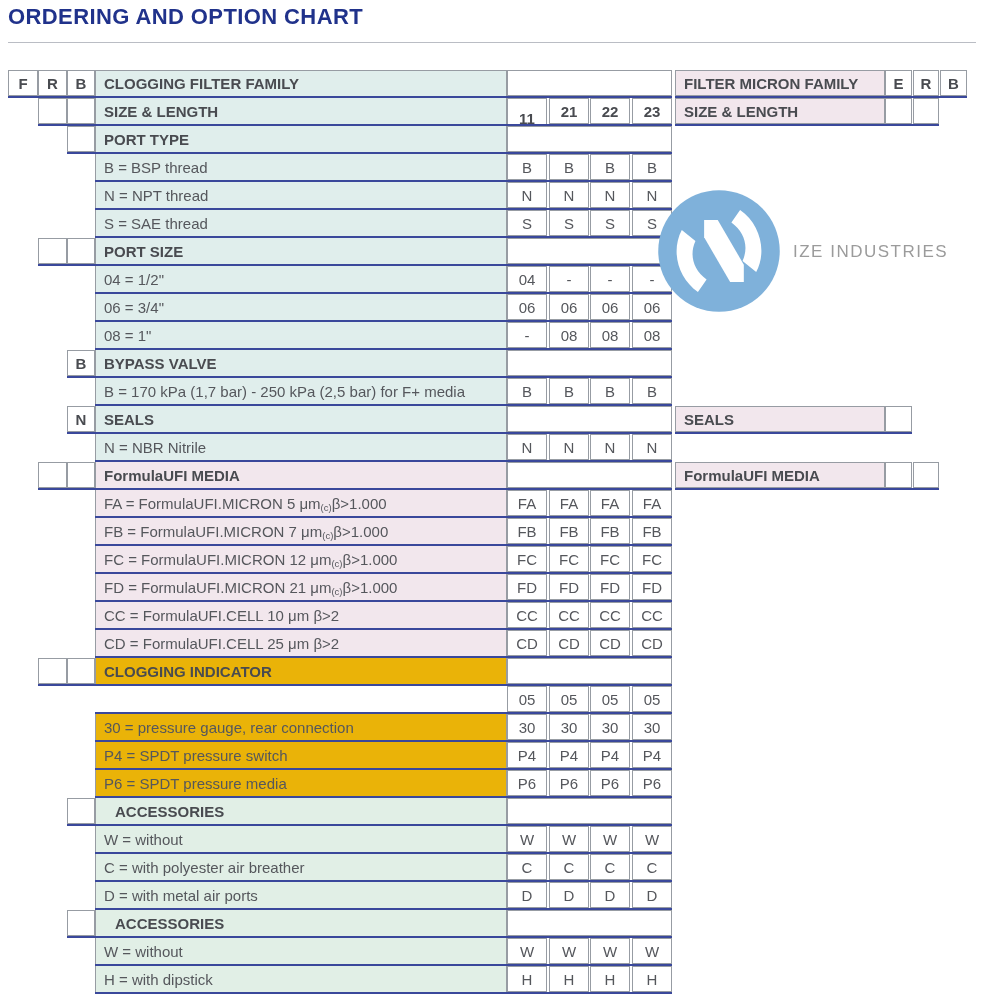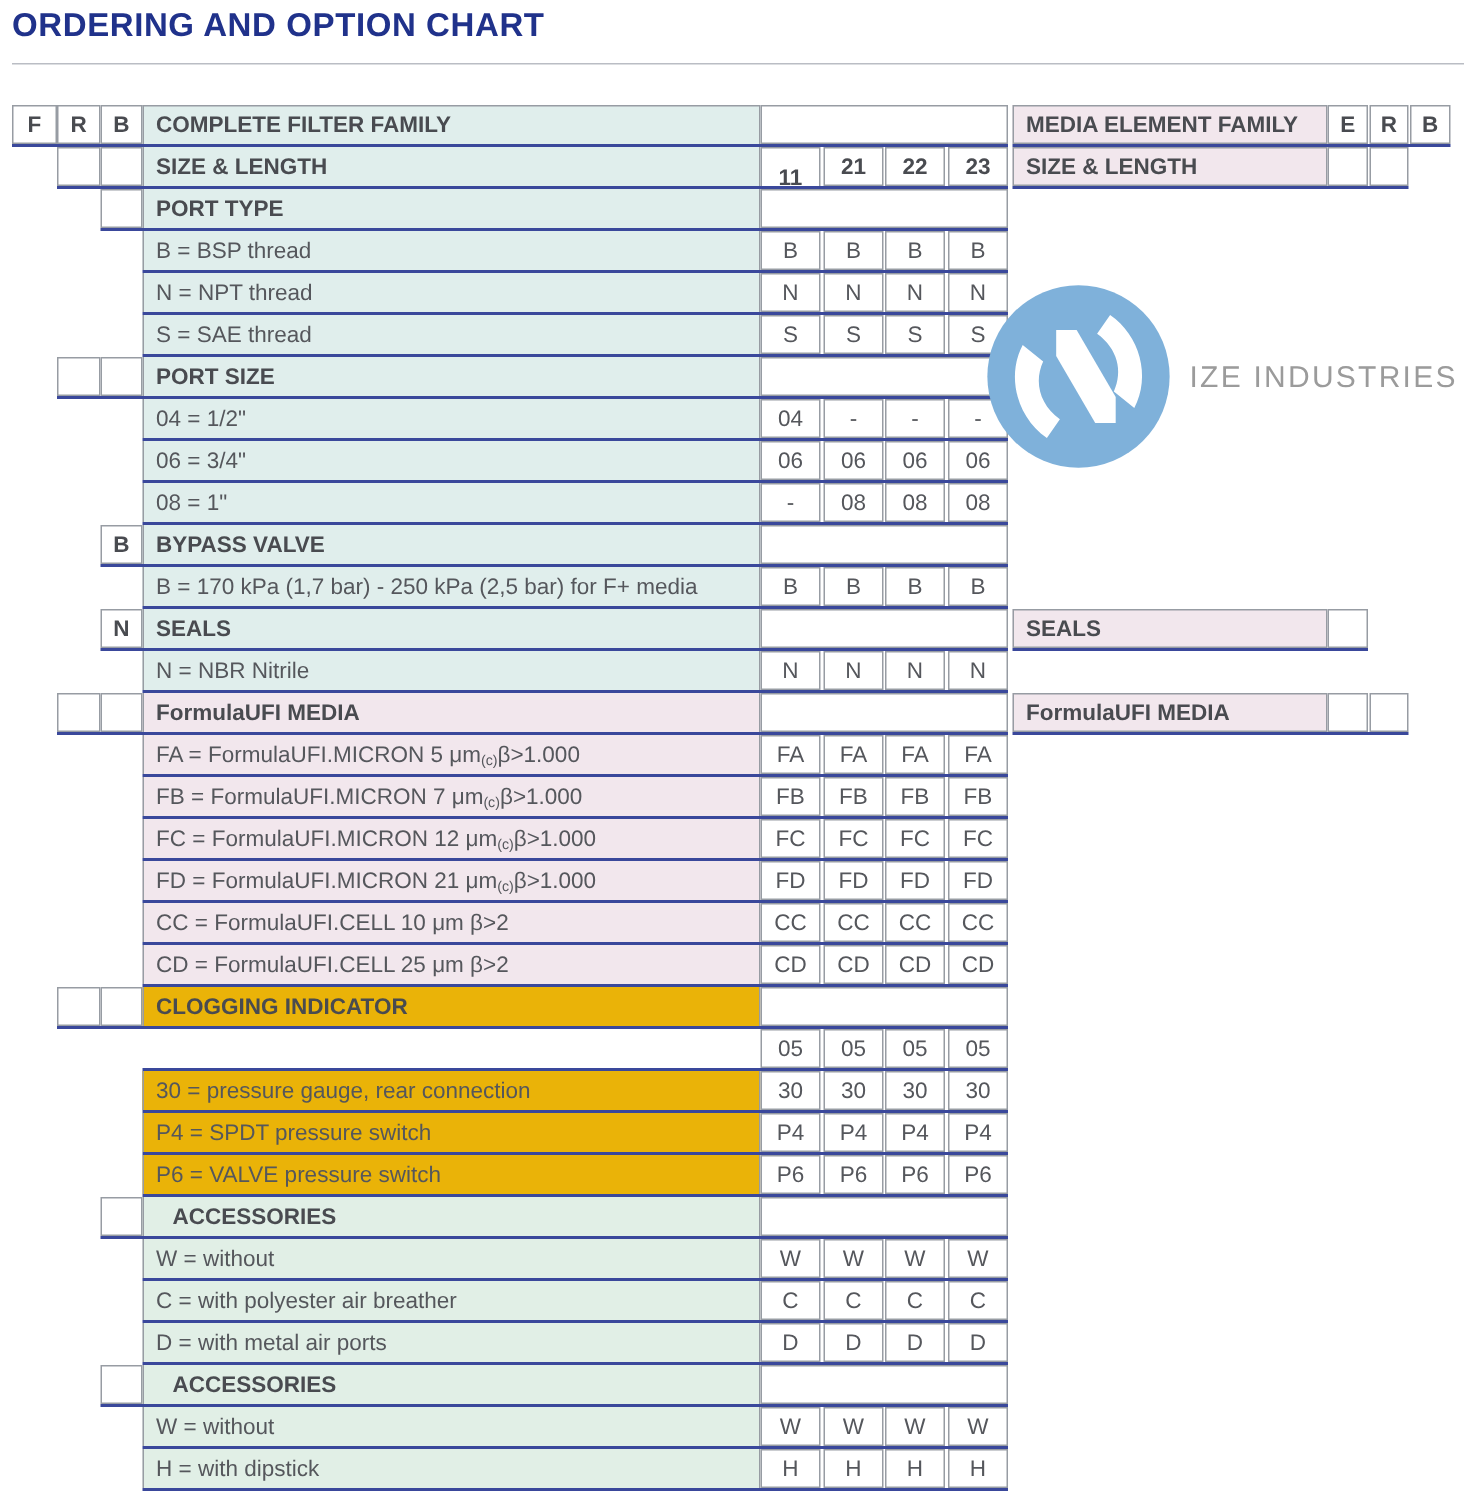--- a/index.html
+++ b/index.html
@@ -29,35 +29,35 @@
   .bg-beige{background:#eab308;}
   .bg-green{background:#e1efe6;}
   .underline{position:absolute;height:2px;background:#3a489b;}
   .subsc{font-size:9.5px;position:relative;top:4px;letter-spacing:0;}
   .watermark{
     position:absolute;left:657px;top:194px;width:325px;height:114px;
     display:flex;align-items:center;gap:12px;z-index:6;
   }
   .wm-text{display:flex;flex-direction:column;line-height:1.05;}
   .wm-cn{font-size:41px;font-weight:700;color:#8b8b8b;letter-spacing:5px;white-space:nowrap;}
-  .wm-en{font-size:20px;color:#9b9b9b;letter-spacing:1.5px;margin-top:2px;white-space:nowrap;}
+  .wm-en{font-size:17px;color:#9b9b9b;letter-spacing:1.5px;margin-top:2px;white-space:nowrap;}
 </style>
 </head>
 <body>
 
 <div class="page-title">ORDERING AND OPTION CHART</div>
 <div class="title-rule"></div>
 
 <div id="table-root">
     <div class="cellbox bold" style="left: 8px; top: 70px; width: 30px; height: 26px; border-top: 1px solid rgb(151, 156, 163);">F</div>
     <div class="cellbox bold" style="left: 38px; top: 70px; width: 29px; height: 26px; border-top: 1px solid rgb(151, 156, 163);">R</div>
     <div class="cellbox bold" style="left: 67px; top: 70px; width: 28px; height: 26px; border-top: 1px solid rgb(151, 156, 163);">B</div>
-    <div class="desc bg-blue bold" style="left: 95px; top: 70px; width: 412px; border-top: 1px solid rgb(151, 156, 163);">COMPLETE FILTER FAMILY</div>
+    <div class="desc bg-blue bold" style="left: 95px; top: 70px; width: 412px; border-top: 1px solid rgb(151, 156, 163);">CLOGGING FILTER FAMILY</div>
     <div class="cellbox" style="left: 507px; top: 70px; width: 165px; height: 26px;"></div>
-    <div class="desc bg-pink bold" style="left: 675px; top: 70px; width: 210px; border: 1px solid rgb(151, 156, 163);">MEDIA ELEMENT FAMILY</div>
+    <div class="desc bg-pink bold" style="left: 675px; top: 70px; width: 210px; border: 1px solid rgb(151, 156, 163);">FILTER MICRON FAMILY</div>
     <div class="cellbox bold" style="left: 885px; top: 70px; width: 27px; height: 26px;">E</div>
     <div class="cellbox bold" style="left: 913px; top: 70px; width: 26px; height: 26px;">R</div>
     <div class="cellbox bold" style="left: 940px; top: 70px; width: 27px; height: 26px;">B</div>
     <div class="underline" style="left: 675px; top: 96px; width: 292px;"></div>
     <div class="underline" style="left: 8px; top: 96px; width: 664px;"></div>
     <div class="cellbox bold" style="left: 38px; top: 98px; width: 29px; height: 26px;"></div>
     <div class="cellbox bold" style="left: 67px; top: 98px; width: 28px; height: 26px;"></div>
     <div class="desc bg-blue bold" style="left: 95px; top: 98px; width: 412px;">SIZE &amp; LENGTH</div>
     <div class="cellbox bold" style="left: 507px; top: 98px; width: 40px; height: 40px;">11</div>
     <div class="cellbox bold" style="left: 549px; top: 98px; width: 40px; height: 26px;">21</div>
@@ -213,21 +213,21 @@
     <div class="cellbox" style="left: 549px; top: 714px; width: 40px; height: 26px;">30</div>
     <div class="cellbox" style="left: 590px; top: 714px; width: 40px; height: 26px;">30</div>
     <div class="cellbox" style="left: 632px; top: 714px; width: 40px; height: 26px;">30</div>
     <div class="underline" style="left: 95px; top: 740px; width: 577px;"></div>
     <div class="desc bg-beige" style="left: 95px; top: 742px; width: 412px;">P4 = SPDT pressure switch</div>
     <div class="cellbox" style="left: 507px; top: 742px; width: 40px; height: 26px;">P4</div>
     <div class="cellbox" style="left: 549px; top: 742px; width: 40px; height: 26px;">P4</div>
     <div class="cellbox" style="left: 590px; top: 742px; width: 40px; height: 26px;">P4</div>
     <div class="cellbox" style="left: 632px; top: 742px; width: 40px; height: 26px;">P4</div>
     <div class="underline" style="left: 95px; top: 768px; width: 577px;"></div>
-    <div class="desc bg-beige" style="left: 95px; top: 770px; width: 412px;">P6 = VALVE pressure switch</div>
+    <div class="desc bg-beige" style="left: 95px; top: 770px; width: 412px;">P6 = SPDT pressure media</div>
     <div class="cellbox" style="left: 507px; top: 770px; width: 40px; height: 26px;">P6</div>
     <div class="cellbox" style="left: 549px; top: 770px; width: 40px; height: 26px;">P6</div>
     <div class="cellbox" style="left: 590px; top: 770px; width: 40px; height: 26px;">P6</div>
     <div class="cellbox" style="left: 632px; top: 770px; width: 40px; height: 26px;">P6</div>
     <div class="underline" style="left: 95px; top: 796px; width: 577px;"></div>
     <div class="cellbox bold" style="left: 67px; top: 798px; width: 28px; height: 26px;"></div>
     <div class="desc bg-green bold" style="left: 95px; top: 798px; width: 412px; padding-left: 19px;">ACCESSORIES</div>
     <div class="cellbox" style="left: 507px; top: 798px; width: 165px; height: 26px;"></div>
     <div class="underline" style="left: 67px; top: 824px; width: 605px;"></div>
     <div class="desc bg-green" style="left: 95px; top: 826px; width: 412px;">W = without</div>

